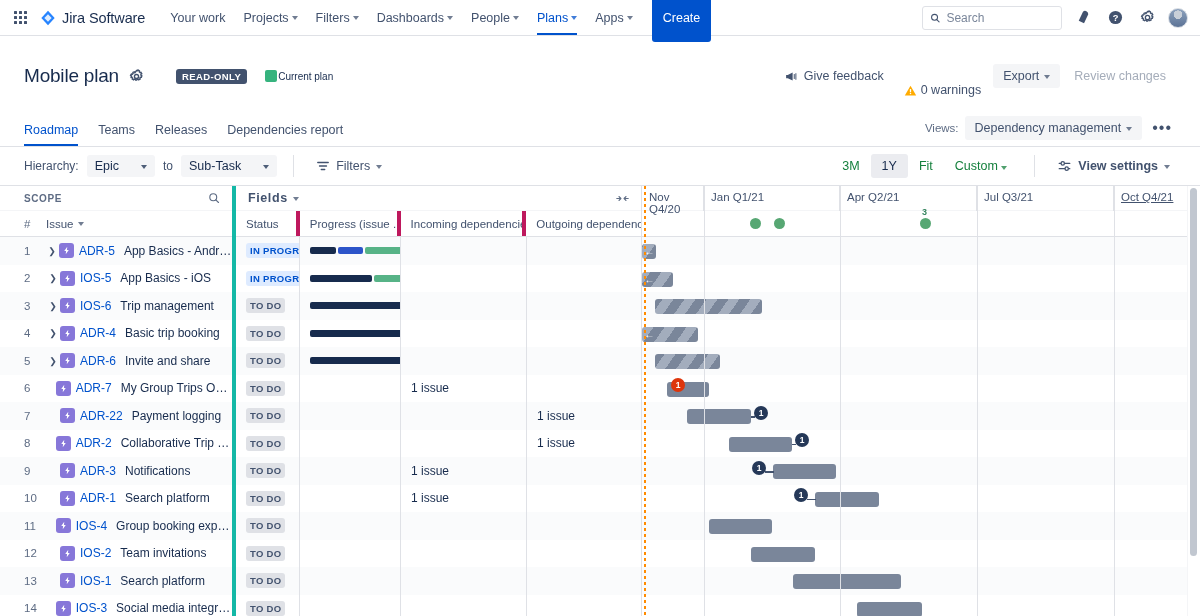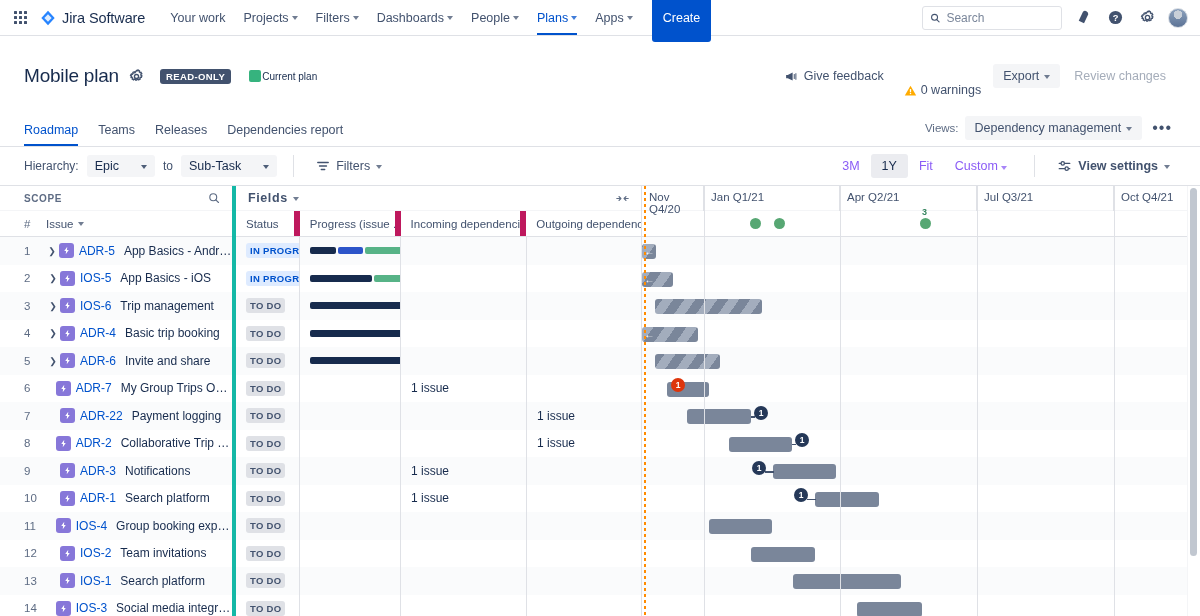--- a/index.html
+++ b/index.html
@@ -54,21 +54,21 @@
     border:1px solid #d8dde4;
   }
 
   
   .plan-header { padding: 14px 24px 0 24px; }
   .plan-title-row { display:flex; align-items:center; gap:10px; }
   .plan-title { font-size: 19px; font-weight: 500; color:#172b4d; letter-spacing:-0.2px;}
   .gear-icon { cursor:pointer; color:#42526e; display:flex; align-items:center;}
   .readonly-badge {
     background:#42526e; color:#fff; font-size:9.5px; font-weight:700;
-    letter-spacing:0.4px; padding:2px 6px; border-radius:3px; margin-left:6px;
+    letter-spacing:0.4px; padding:2px 6px; border-radius:3px; margin-left:22px;
   }
   .plan-state { display:flex; align-items:center; gap:1px; margin-left:8px; font-size:10px; color:#172b4d;}
   .green-sq { width:12px; height:12px; background:#36b37e; border-radius:2px; display:block;}
   .header-right { margin-left:auto; display:flex; align-items:center; gap:4px; }
   .hdr-link { display:flex; align-items:center; gap:6px; font-size:12.5px; color:#42526e; cursor:pointer; padding:5px 8px; border-radius:3px;}
   .warn-link { display:flex; align-items:center; gap:4px; font-size:12.5px; color:#42526e; cursor:pointer; padding:5px 8px;margin-top:28px;}
   .btn-subtle { background:#f4f5f7; border:none; border-radius:3px; font-size:12.5px; color:#42526e; padding:5px 10px; cursor:pointer; display:flex; align-items:center; gap:5px; font-family:"Liberation Sans", sans-serif;}
   .btn-disabled { background:transparent; border:none; border-radius:3px; font-size:12.5px; color:#a5adba; padding:5px 10px; cursor:default; font-family:"Liberation Sans", sans-serif;}
 
   .tabs-row { display:flex; align-items:flex-end; gap:0; margin-top:14px; position:relative;}
@@ -83,21 +83,21 @@
   
   .toolbar {
     height:40px; border-top:1px solid #dfe1e6; border-bottom:1px solid #dfe1e6;
     display:flex; align-items:center; padding: 0 24px; gap:8px; background:#fff;
   }
   .tb-label { font-size:12px; color:#42526e; }
   .tb-sel { background:#f4f5f7; border:none; border-radius:3px; font-size:12.5px; color:#172b4d; padding:4px 8px; display:flex; align-items:center; gap:22px; cursor:pointer;}
   .tb-divider { width:1px; height:22px; background:#dfe1e6; margin:0 8px; }
   .tb-plain { display:flex; align-items:center; gap:6px; font-size:12.5px; color:#42526e; padding:4px 6px; cursor:pointer; border-radius:3px;}
   .seg { display:flex; align-items:center; background:transparent; border-radius:3px; margin-left:auto;}
-  .seg-item { font-size:12.5px; color:#8b5cf6; padding:5px 11px; cursor:pointer; border-radius:3px; }
+  .seg-item { font-size:12.5px; color:#15803d; padding:5px 11px; cursor:pointer; border-radius:3px; }
   .seg-item.active { background:#ebecf0; color:#172b4d; font-weight:500;}
 
   
   .grid-wrap { display:flex; height: 440px; position:relative; }
   .scope-col { width:236px; border-right:4px solid #14b8a6; flex:none; }
   .fields-col { width:406px; border-right:1px solid #dfe1e6; flex:none;}
   .timeline-col { flex:1; position:relative; overflow:hidden;}
 
   .col-head-top {
     height:25px; display:flex; align-items:center; padding:0 12px 0 24px;
@@ -112,21 +112,21 @@
   .scope-top { justify-content:space-between; }
   .search-sm { color:#5e6c84; cursor:pointer; display:flex;}
   .scope-sub { padding:0 0 0 24px; gap:0;}
   .hash-cell { width:22px; font-size:11.5px; color:#5e6c84;}
   .issue-head { display:flex; align-items:center; gap:4px; font-size:11.5px; color:#42526e; cursor:pointer;}
 
   .fields-top { padding:0 12px 0 12px; justify-content:space-between; }
   .fields-sel { display:flex; align-items:center; gap:5px; font-size:12.5px; color:#42526e; cursor:pointer;}
   .collapse-icon { color:#5e6c84; cursor:pointer; display:flex; align-items:center;}
   .fields-sub { padding:0; }
-  .fh { border-right:6px solid #be185d; height:100%; display:flex; align-items:center; padding-left:10px; font-size:11.5px; color:#42526e; overflow:hidden; white-space:nowrap; cursor:pointer;}
+  .fh { border-right:4px solid #be185d; height:100%; display:flex; align-items:center; padding-left:10px; font-size:11.5px; color:#42526e; overflow:hidden; white-space:nowrap; cursor:pointer;}
   .fh.c1 { width:64px; }
   .fh.c2 { width:101px; }
   .fh.c3 { width:126px; }
   .fh.c4 { width:115px; border-right:none;}
 
   .tl-top { height:25px; display:flex; border-bottom:1px solid #f4f5f7; position:relative; }
   .tl-q {
     flex:none; border-right:1px solid #dfe1e6; font-size:11.5px; color:#42526e;
     padding: 5px 0 0 7px; height:25px;
   }
@@ -706,21 +706,21 @@
         </div>
       </div>
   </div>
 
   <div class="timeline-col">
     <div class="tl-top" id="tl-quarters">
         <div class="tl-q" style="width: 62px;">Nov Q4/20</div>
         <div class="tl-q" style="width: 136px;">Jan Q1/21</div>
         <div class="tl-q" style="width: 137px;">Apr Q2/21</div>
         <div class="tl-q" style="width: 137px;">Jul Q3/21</div>
-        <div class="tl-q" style="width: 86px;">Oct Q4/21</div>
+        <div class="tl-q" style="width: 86px; text-decoration: underline;">Oct Q4/21</div>
       </div>
     <div class="tl-sub" id="tl-releases">
         <span class="rel-dot" style="left: 108px;"></span>
         <span class="rel-dot" style="left: 132px;"></span>
         <span class="rel-dot" style="left: 278px;"></span>
         <span class="rel-count" style="left: 280px;">3</span>
       </div>
     <div class="tl-rows" id="tl-rows">
         <div class="tl-row alt">
           <span class="gbar striped" style="left:0px;width:14px">

